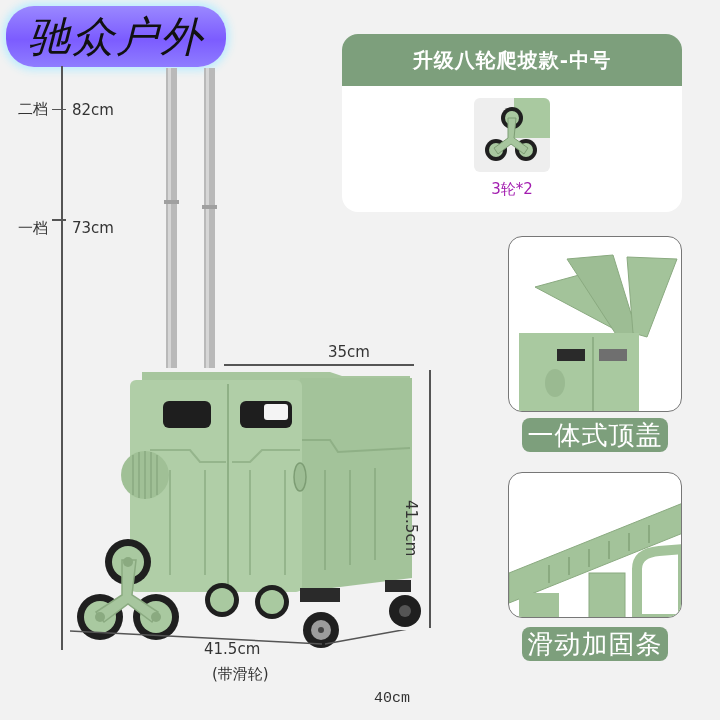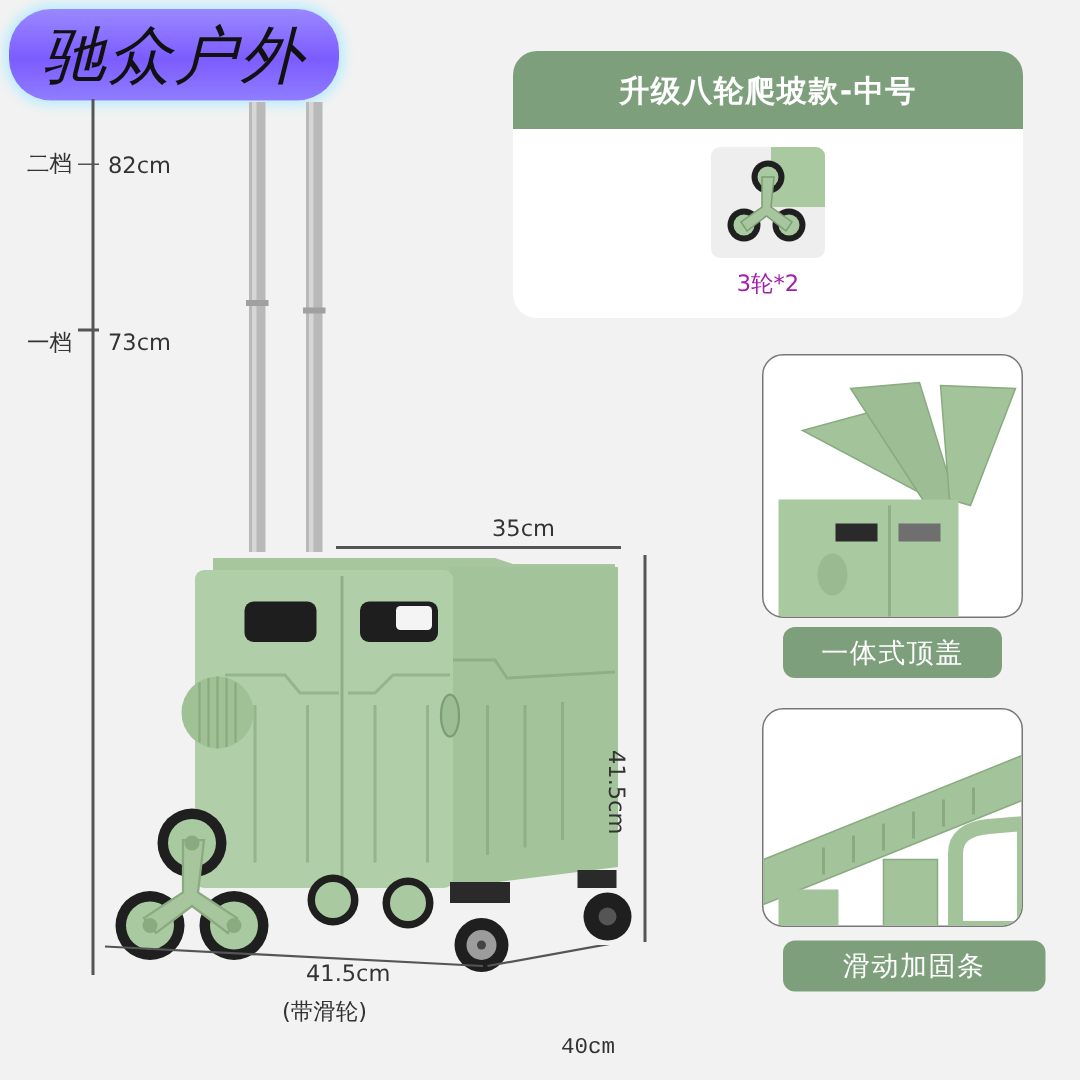--- a/index.html
+++ b/index.html
@@ -17,21 +17,21 @@
   .spec { left:342px; top:34px; width:340px; height:178px; background:#fff; border-radius:16px; overflow:hidden; }
   .spec-head { height:52px; background:#7d9f7c; color:#fff; font-size:20px; font-weight:bold; display:flex; align-items:center; justify-content:center; letter-spacing:1px; }
   .spec-items { display:flex; justify-content:space-around; padding:12px 10px 0; }
   .spec-item { width:78px; text-align:center; }
   .thumb { width:76px; height:74px; background:#eeeeee; border-radius:6px; position:relative; overflow:hidden; margin:0 auto; }
   .spec-label { font-size:15px; color:#a21caf; margin-top:8px; }
 
   
   .feature-img { left:508px; top:236px; width:174px; height:176px; border:1.5px solid #777; border-radius:14px; background:#fff; overflow:hidden; }
   .feature-img2 { left:508px; top:472px; width:174px; height:146px; border:1.5px solid #777; border-radius:14px; background:#fff; overflow:hidden; }
-  .feature-label { background:#7d9f7c; color:#fff; font-size:18px; border-radius:8px; display:flex; align-items:center; justify-content:center; letter-spacing:1px; }
+  .feature-label { background:#7d9f7c; color:#fff; font-size:26px; border-radius:8px; display:flex; align-items:center; justify-content:center; letter-spacing:1px; }
 
   .dim { font-size:15px; color:#333; }
   .line { background:#555; }
 </style>
 </head>
 <body>
 
 <div class="abs brand">
   <span>驰众户外</span>
 </div>
@@ -124,21 +124,21 @@
 <div class="abs line" style="left:224px;top:364px;width:190px;height:1.5px;"></div>
 
 <div class="abs line" style="left:429px;top:370px;width:1.5px;height:258px;"></div>
 <div class="abs dim" style="left:420px;top:500px;transform:rotate(90deg);transform-origin:left top;">41.5cm</div>
 
 <svg class="abs" style="left:60px;top:630px;" width="380" height="30">
   <line x1="10" y1="1" x2="262" y2="14" stroke="#555" stroke-width="1.5"></line>
   <line x1="265" y1="14" x2="370" y2="-5" stroke="#555" stroke-width="1.5"></line>
 </svg>
 <div class="abs dim" style="left:204px;top:640px;">41.5cm</div>
-<div class="abs dim" style="left:188px;top:665px;">(带滑轮)</div>
+<div class="abs dim" style="left:212px;top:665px;">(带滑轮)</div>
 <div class="abs dim" style="left:374px;top:690px;font-family:Liberation Mono, monospace;">40cm</div>
 
 <div class="abs spec">
   <div class="spec-head">升级八轮爬坡款-中号</div>
   <div class="spec-items">
     <div class="spec-item">
       <div class="thumb">
         <svg width="76" height="74" viewBox="0 0 76 74">
           <rect x="40" y="0" width="36" height="40" fill="#a9c9a0"></rect>
           <circle cx="38" cy="20" r="11" fill="#1f1f1f"></circle>
@@ -178,13 +178,13 @@
       <line x1="80" y1="76" x2="80" y2="94"></line>
         <line x1="100" y1="68" x2="100" y2="86"></line>
       <line x1="120" y1="60" x2="120" y2="78"></line>
         <line x1="140" y1="52" x2="140" y2="70"></line>
     </g>
     <rect x="80" y="100" width="36" height="46" fill="#a3c39a" stroke="#8aaa80"></rect>
     <path d="M128 96 Q128 80 150 78 L174 76 L174 146 L128 146 Z" fill="none" stroke="#a3c39a" stroke-width="10"></path>
     <rect x="10" y="120" width="40" height="26" fill="#a3c39a"></rect>
   </svg>
 </div>
-<div class="abs feature-label" style="left:522px;top:627px;width:175px;height:34px;">滑动加固条</div>
+<div class="abs feature-label" style="left:522px;top:627px;width:146px;height:34px;">滑动加固条</div>
 
 </body></html>

